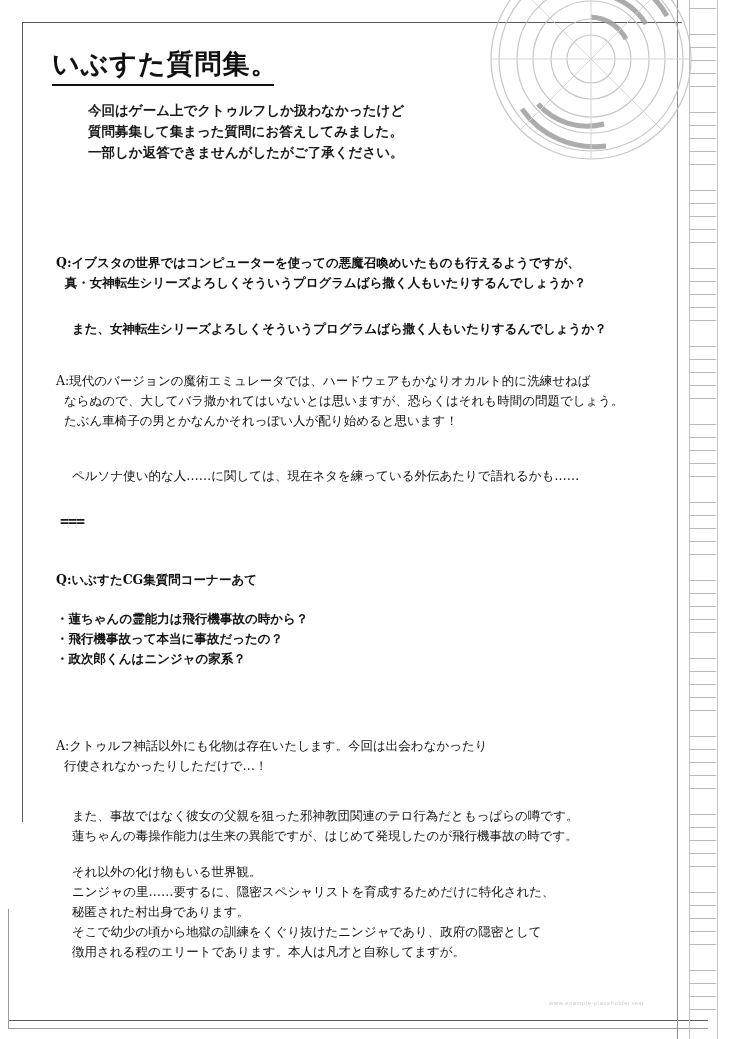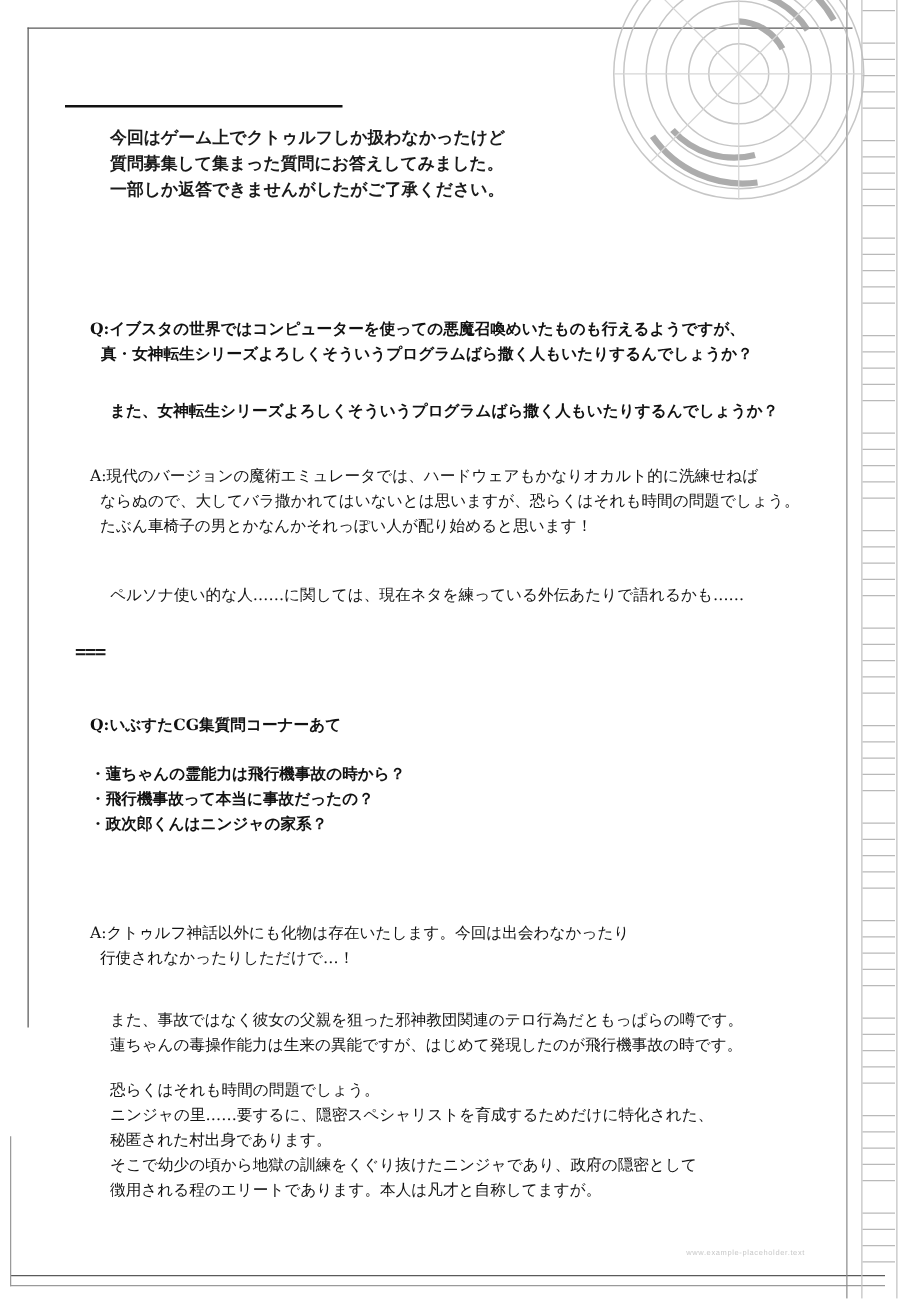--- a/index.html
+++ b/index.html
@@ -140,21 +140,20 @@
     font-weight: bold;
     color: #1a1a1a;
     font-family: "DejaVu Serif", serif;
   }
 
   
   .block {
     position: absolute;
     font-family: "DejaVu Serif", serif;
     color: #121212;
-    margin-left: 16px;
   }
   .q {
     font-size: 12.5px;
     line-height: 20px;
     font-weight: bold;
   }
   .a {
     font-size: 12.5px;
     line-height: 20px;
     font-weight: normal;
@@ -281,20 +280,21 @@
       <path d="M105 63 A42 42 0 0 1 140 85"></path>
     </g>
     <g fill="none" stroke="#cfcfcf" stroke-width="1">
       <path d="M105 5 L105 205"></path>
       <path d="M5 105 L205 105"></path>
       <path d="M35 35 L175 175"></path>
       <path d="M175 35 L35 175"></path>
     </g>
   </svg>
 
+  <div class="title">いぶすた質問集。</div>
   <div class="title-rule"></div>
 
   <div class="lede">
     <span class="line">今回はゲーム上でクトゥルフしか扱わなかったけど</span>
     <span class="line">質問募集して集まった質問にお答えしてみました。</span>
     <span class="line">一部しか返答できませんがしたがご了承ください。</span>
   </div>
 
   <div class="block q" style="left:56px; top:253px;">
     <span class="line">Q:イブスタの世界ではコンピューターを使っての悪魔召喚めいたものも行えるようですが、</span>
@@ -331,21 +331,21 @@
     <span class="line">A:クトゥルフ神話以外にも化物は存在いたします。今回は出会わなかったり</span>
     <span class="line">  行使されなかったりしただけで…！</span>
   </div>
 
   <div class="block a indent" style="left:56px; top:806px;">
     <span class="line">また、事故ではなく彼女の父親を狙った邪神教団関連のテロ行為だともっぱらの噂です。</span>
     <span class="line">蓮ちゃんの毒操作能力は生来の異能ですが、はじめて発現したのが飛行機事故の時です。</span>
   </div>
 
   <div class="block a indent" style="left:56px; top:862px;">
-    <span class="line">恐らくはそれも時間の問題でしょう。</span>
+    <span class="line">それ以外の化け物もいる世界観。</span>
     <span class="line">ニンジャの里……要するに、隠密スペシャリストを育成するためだけに特化された、</span>
     <span class="line">秘匿された村出身であります。</span>
     <span class="line">そこで幼少の頃から地獄の訓練をくぐり抜けたニンジャであり、政府の隠密として</span>
     <span class="line">徴用される程のエリートであります。本人は凡才と自称してますが。</span>
   </div>
 
   <div class="faint-note">www.example-placeholder.text</div>
 </div>
 
 </body></html>

